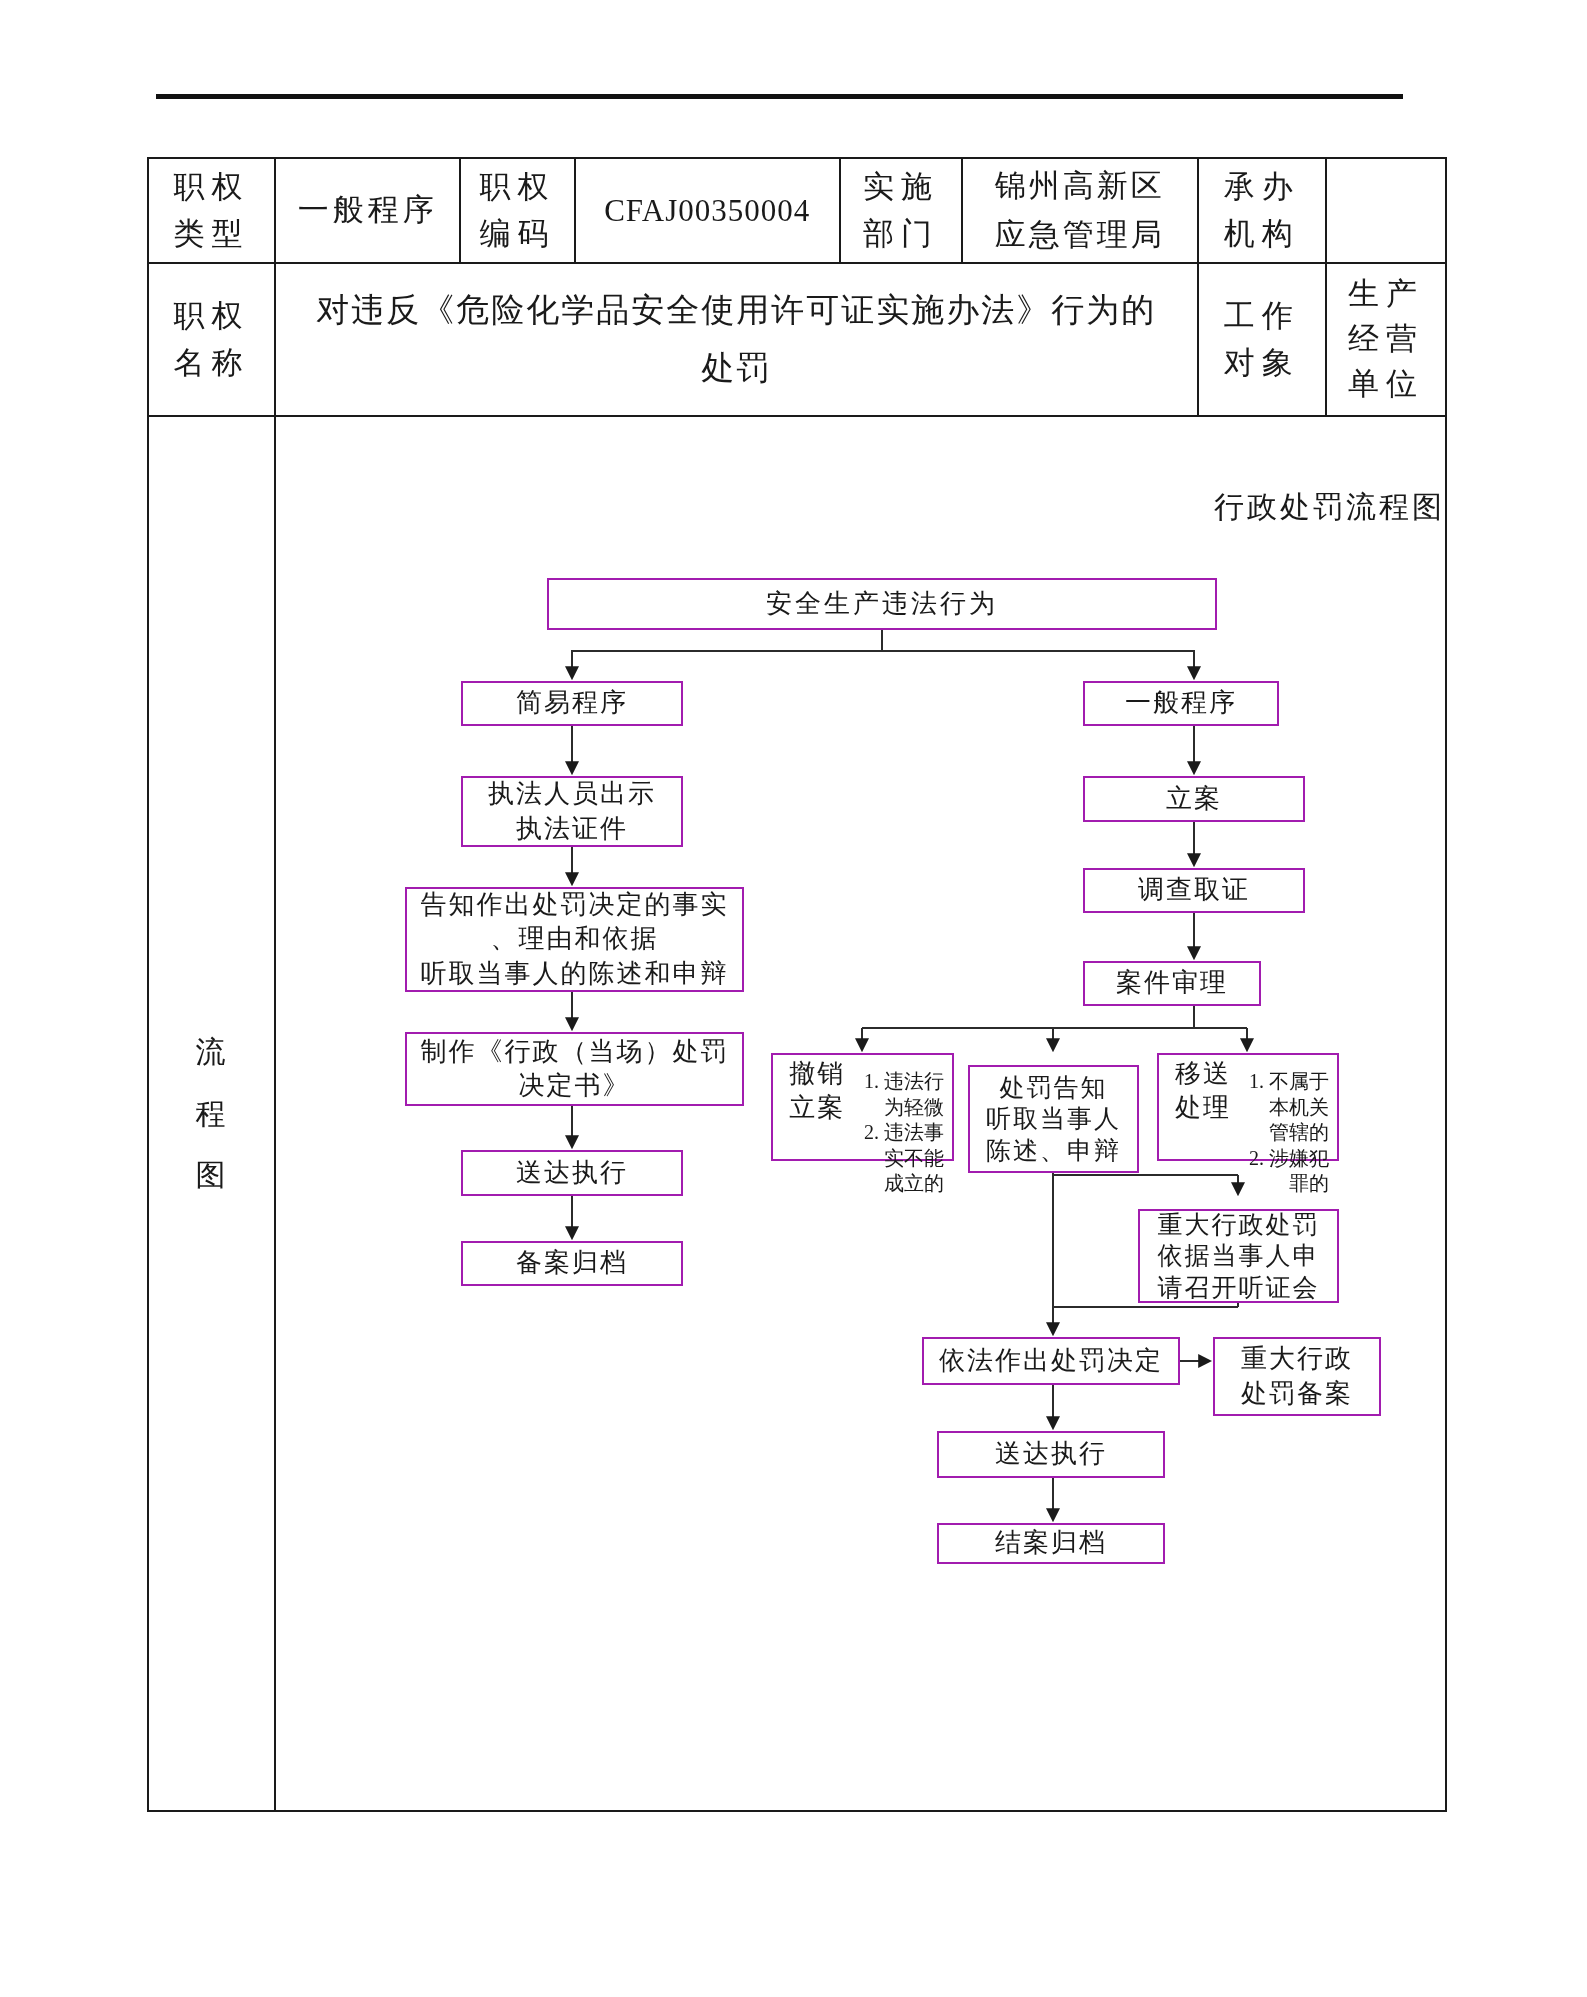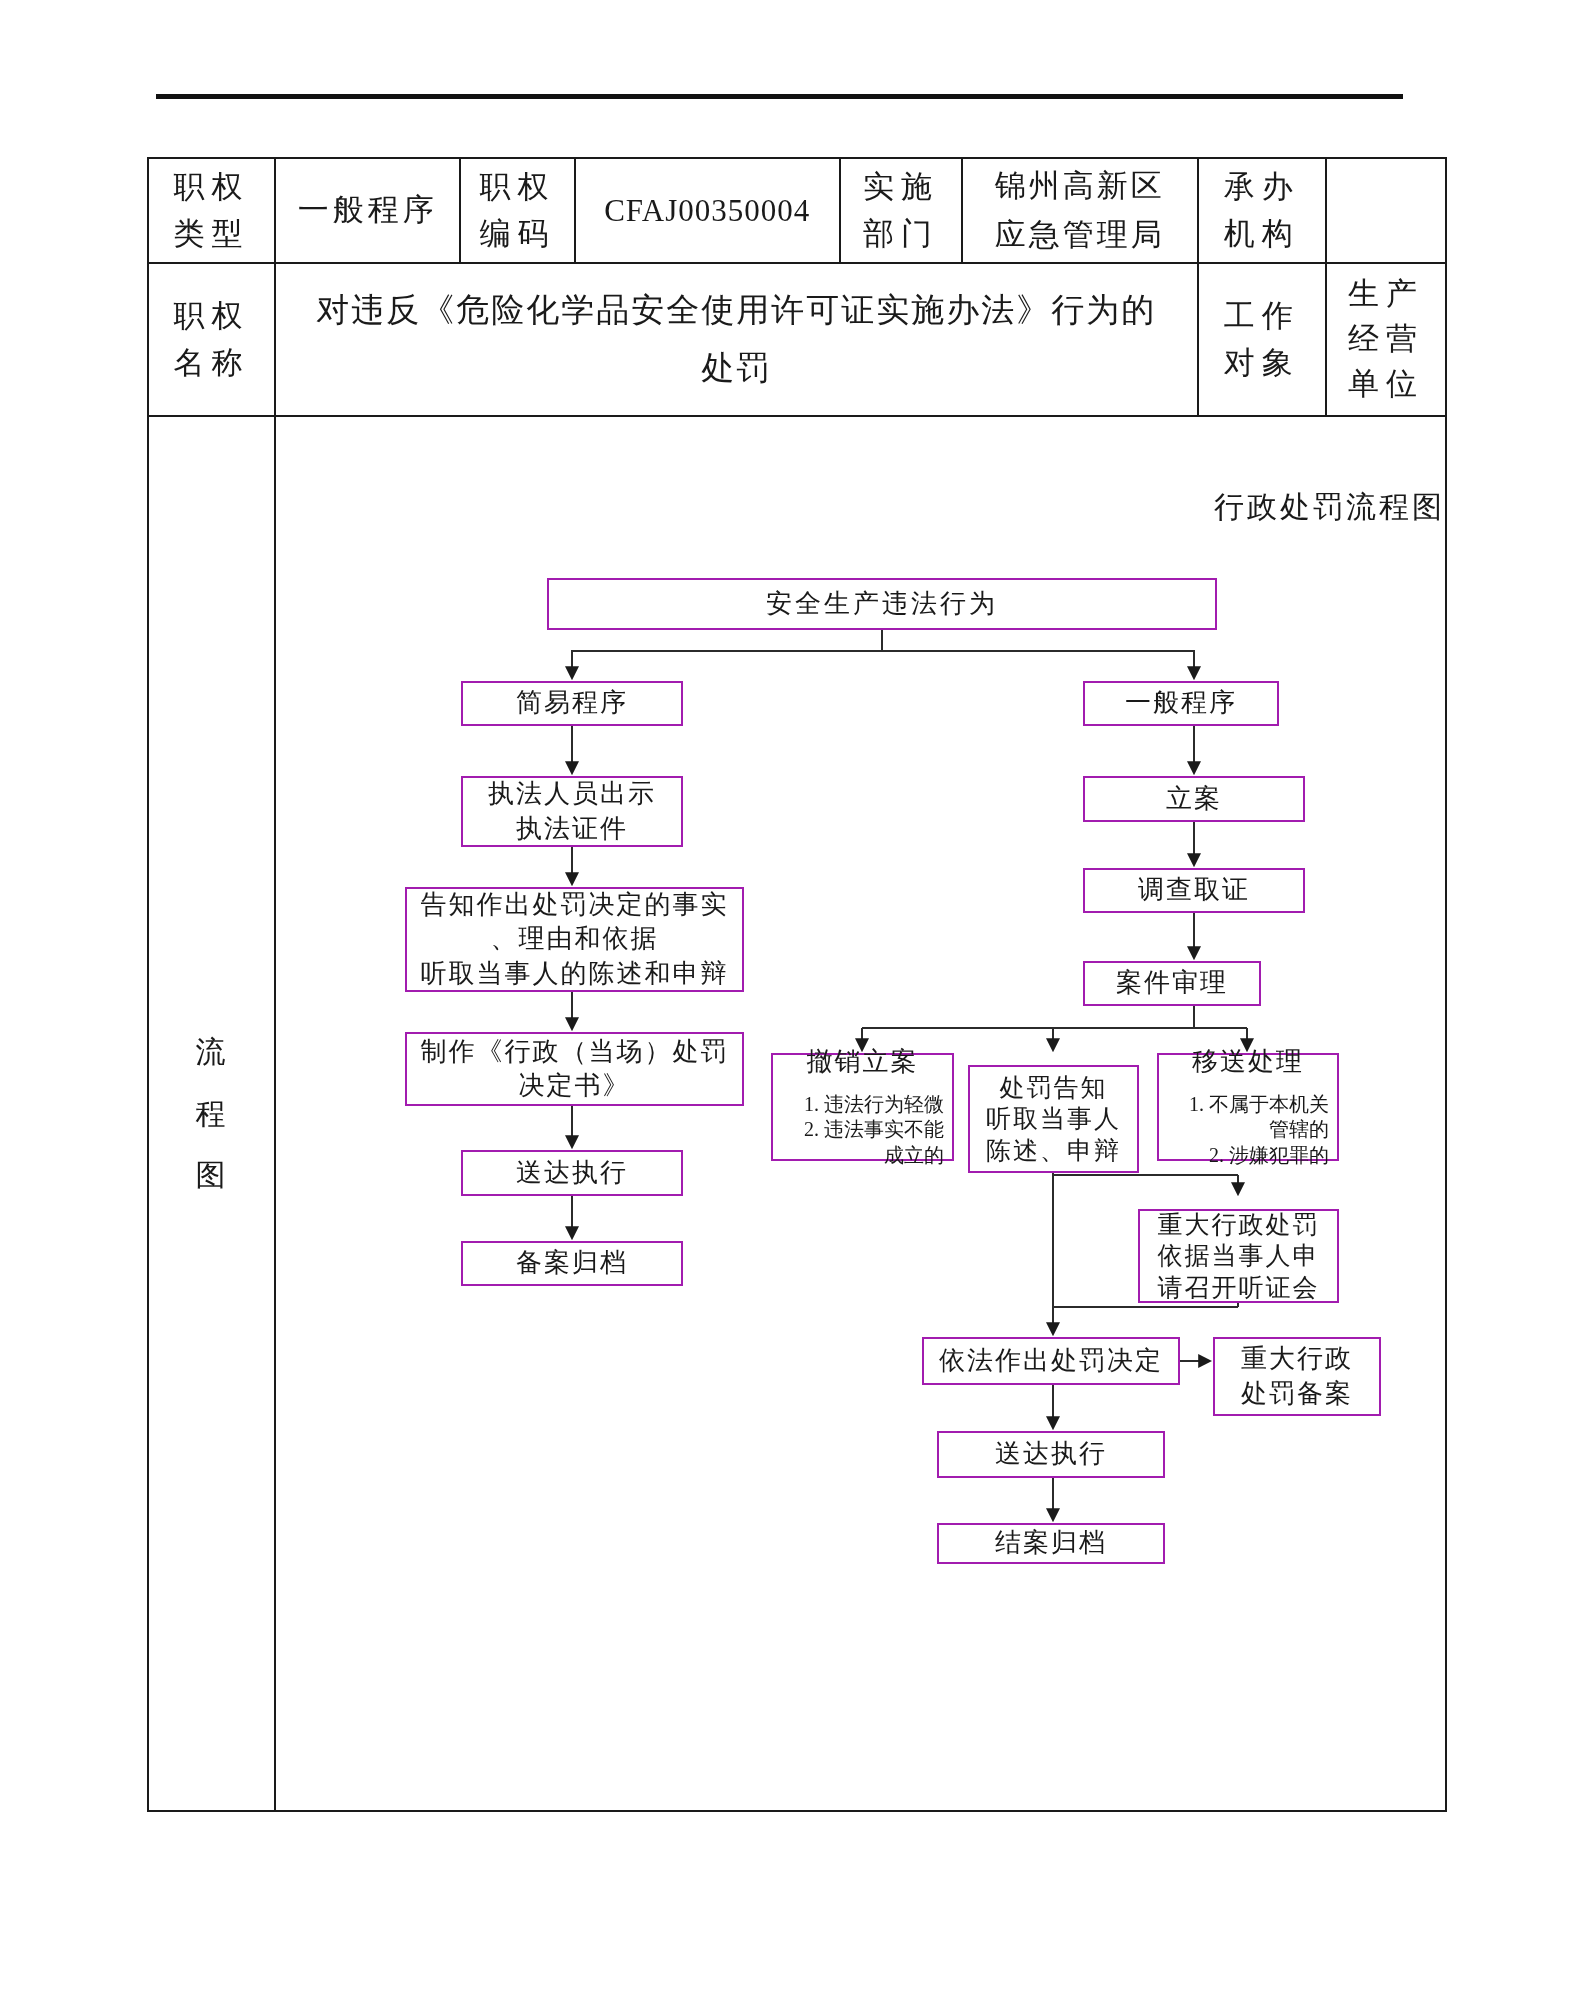--- a/index.html
+++ b/index.html
@@ -28,21 +28,21 @@
     font-size:30px;font-weight:normal;letter-spacing:3px;
   }
   .connectors{position:absolute;left:0;top:0;}
   .node{
     position:absolute;background:#fff;border:2px solid #a21caf;box-sizing:border-box;
     display:flex;align-items:center;justify-content:center;
     font-size:26px;line-height:1.32;letter-spacing:2px;
     white-space:pre-line;text-align:center;
   }
   .node.sm{font-size:25px;line-height:1.26;margin-top:12px;}
-  .node.listed{flex-direction:column;align-items:stretch;justify-content:center;padding:2px 8px;}
+  .node.listed{flex-direction:row;align-items:stretch;justify-content:center;padding:2px 8px;}
   .listed .ltitle{text-align:center;font-size:26px;letter-spacing:2px;}
   .listed .ldetail{text-align:right;font-size:20px;line-height:1.28;letter-spacing:0;margin-top:12px;}
 </style>
 </head>
 <body>
 
 <div class="top-rule"></div>
 
 <table class="info-table">
   <colgroup>

